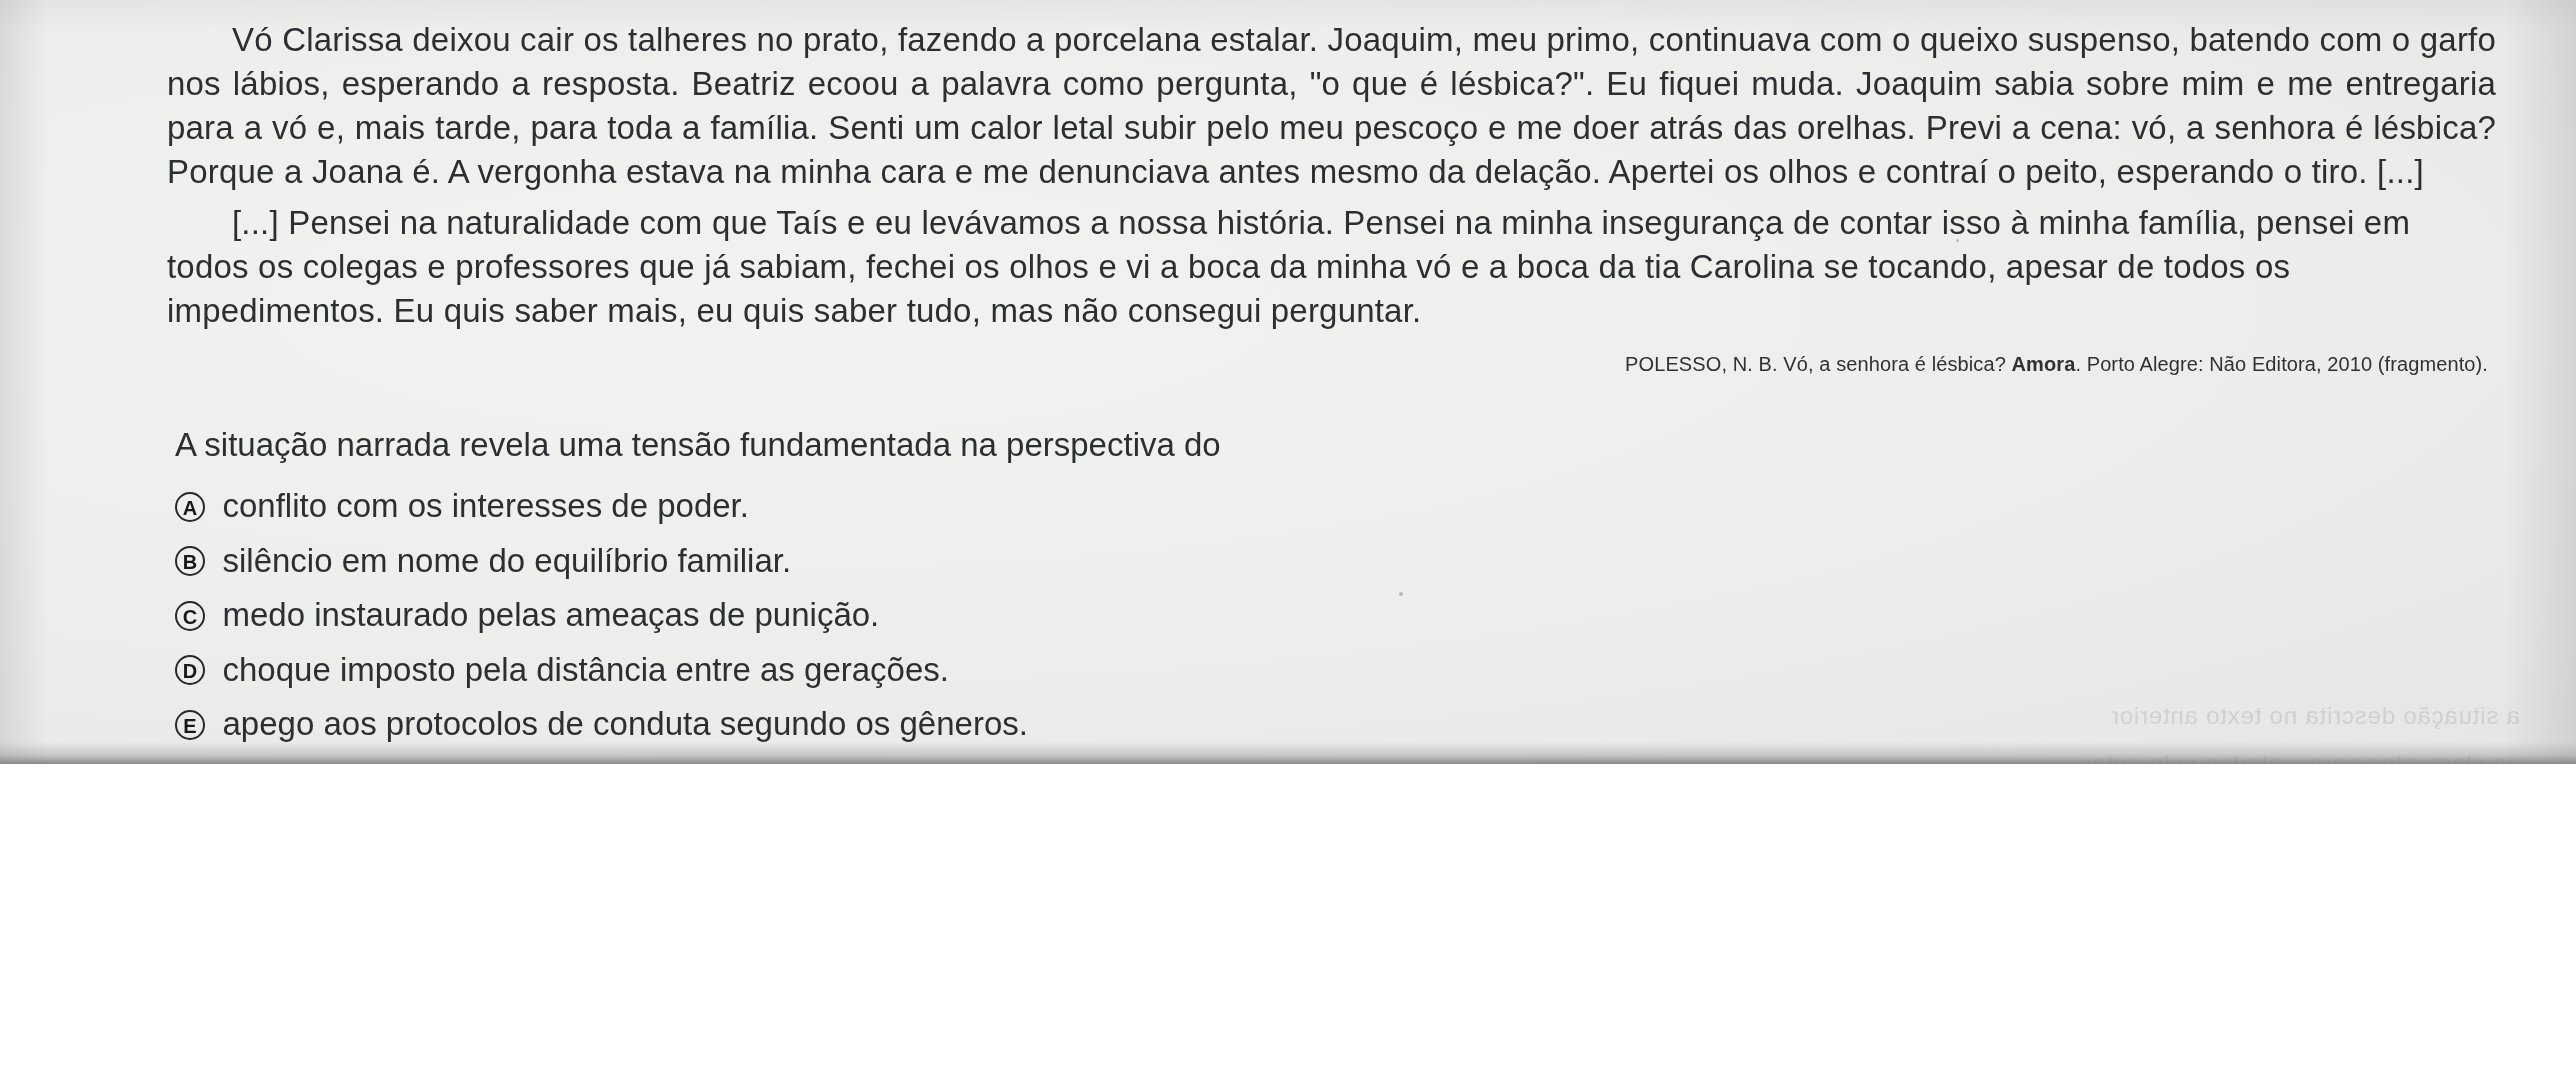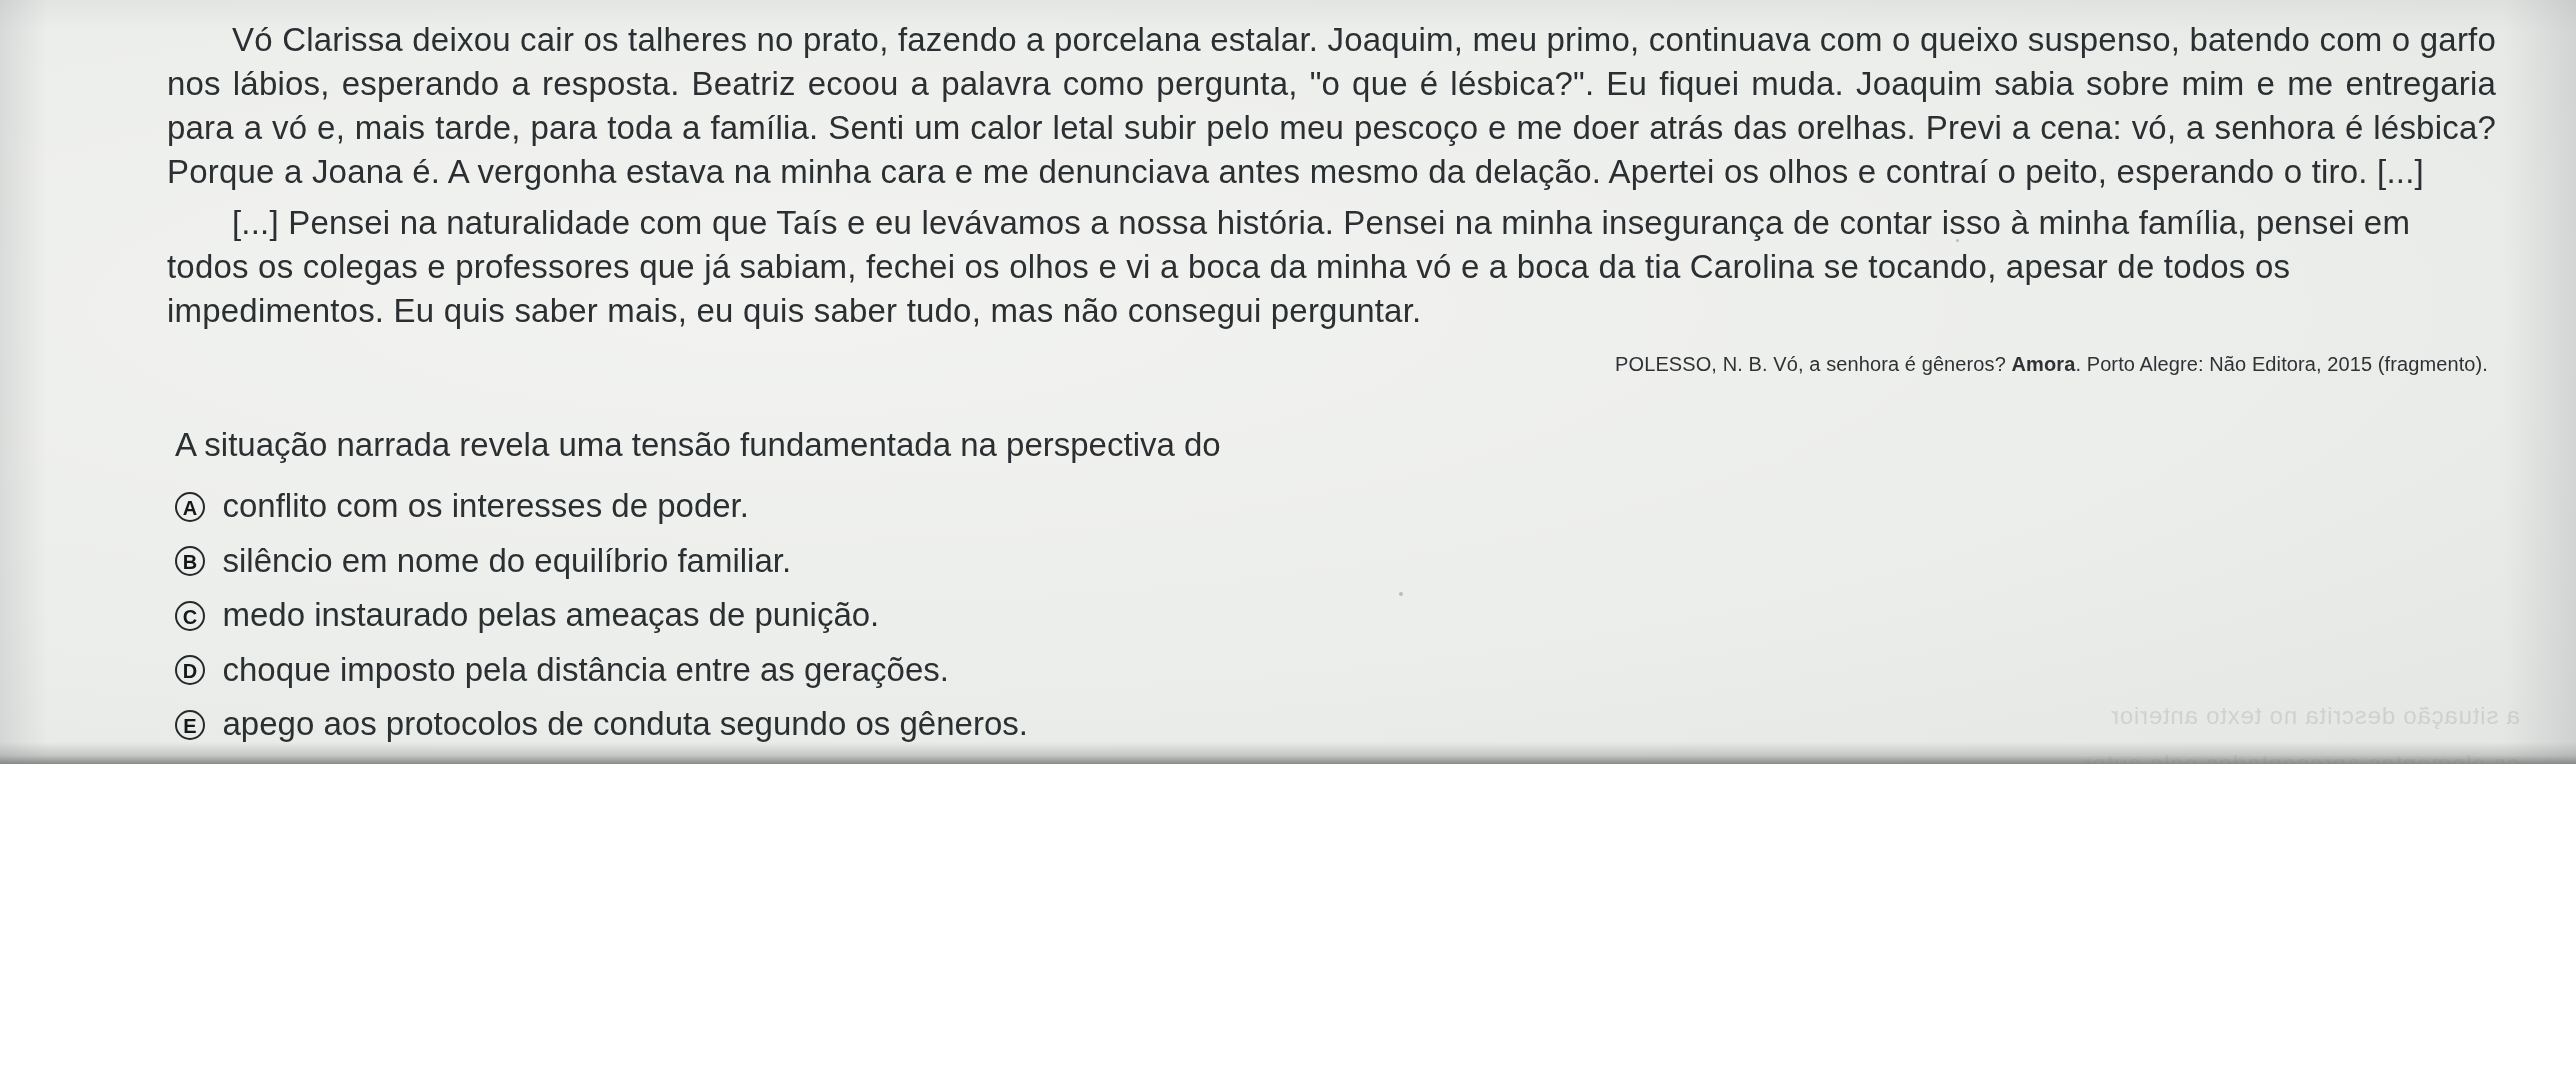--- a/index.html
+++ b/index.html
@@ -151,21 +151,21 @@
   <div class="speck" style="left:1399px; top:592px; width:4px; height:4px;"></div>
   <div class="speck" style="left:549px; top:883px; width:3.2px; height:3.2px;"></div>
   <div class="speck" style="left:2369px; top:779px; width:4px; height:4px;"></div>
 
   <div class="content">
 
     <p class="para first">Vó Clarissa deixou cair os talheres no prato, fazendo a porcelana estalar. Joaquim, meu primo, continuava com o queixo suspenso, batendo com o garfo nos lábios, esperando a resposta. Beatriz ecoou a palavra como pergunta, "o que é lésbica?". Eu fiquei muda. Joaquim sabia sobre mim e me entregaria para a vó e, mais tarde, para toda a família. Senti um calor letal subir pelo meu pescoço e me doer atrás das orelhas. Previ a cena: vó, a senhora é lésbica? Porque a Joana é. A vergonha estava na minha cara e me denunciava antes mesmo da delação. Apertei os olhos e contraí o peito, esperando o tiro. [...]</p>
     <p class="para second">[...] Pensei na naturalidade com que Taís e eu levávamos a nossa história. Pensei na minha insegurança de contar isso à minha família, pensei em todos os colegas e professores que já sabiam, fechei os olhos e vi a boca da minha vó e a boca da tia Carolina se tocando, apesar de todos os impedimentos. Eu quis saber mais, eu quis saber tudo, mas não consegui perguntar.</p>
 
     <div class="source">
-      <span>POLESSO, N. B. Vó, a senhora é gêneros? </span><b>Amora</b><span>. Porto Alegre: Não Editora, 2015 (fragmento).</span>
+      <span>POLESSO, N. B. Vó, a senhora é lésbica? </span><b>Amora</b><span>. Porto Alegre: Não Editora, 2010 (fragmento).</span>
     </div>
 
     <div class="stem">A situação narrada revela uma tensão fundamentada na perspectiva do</div>
 
     <div class="alternatives">
 
       <div class="alt">
         <span class="alt-letter">A</span>
         <span class="alt-text">conflito com os interesses de poder.</span>
       </div>

